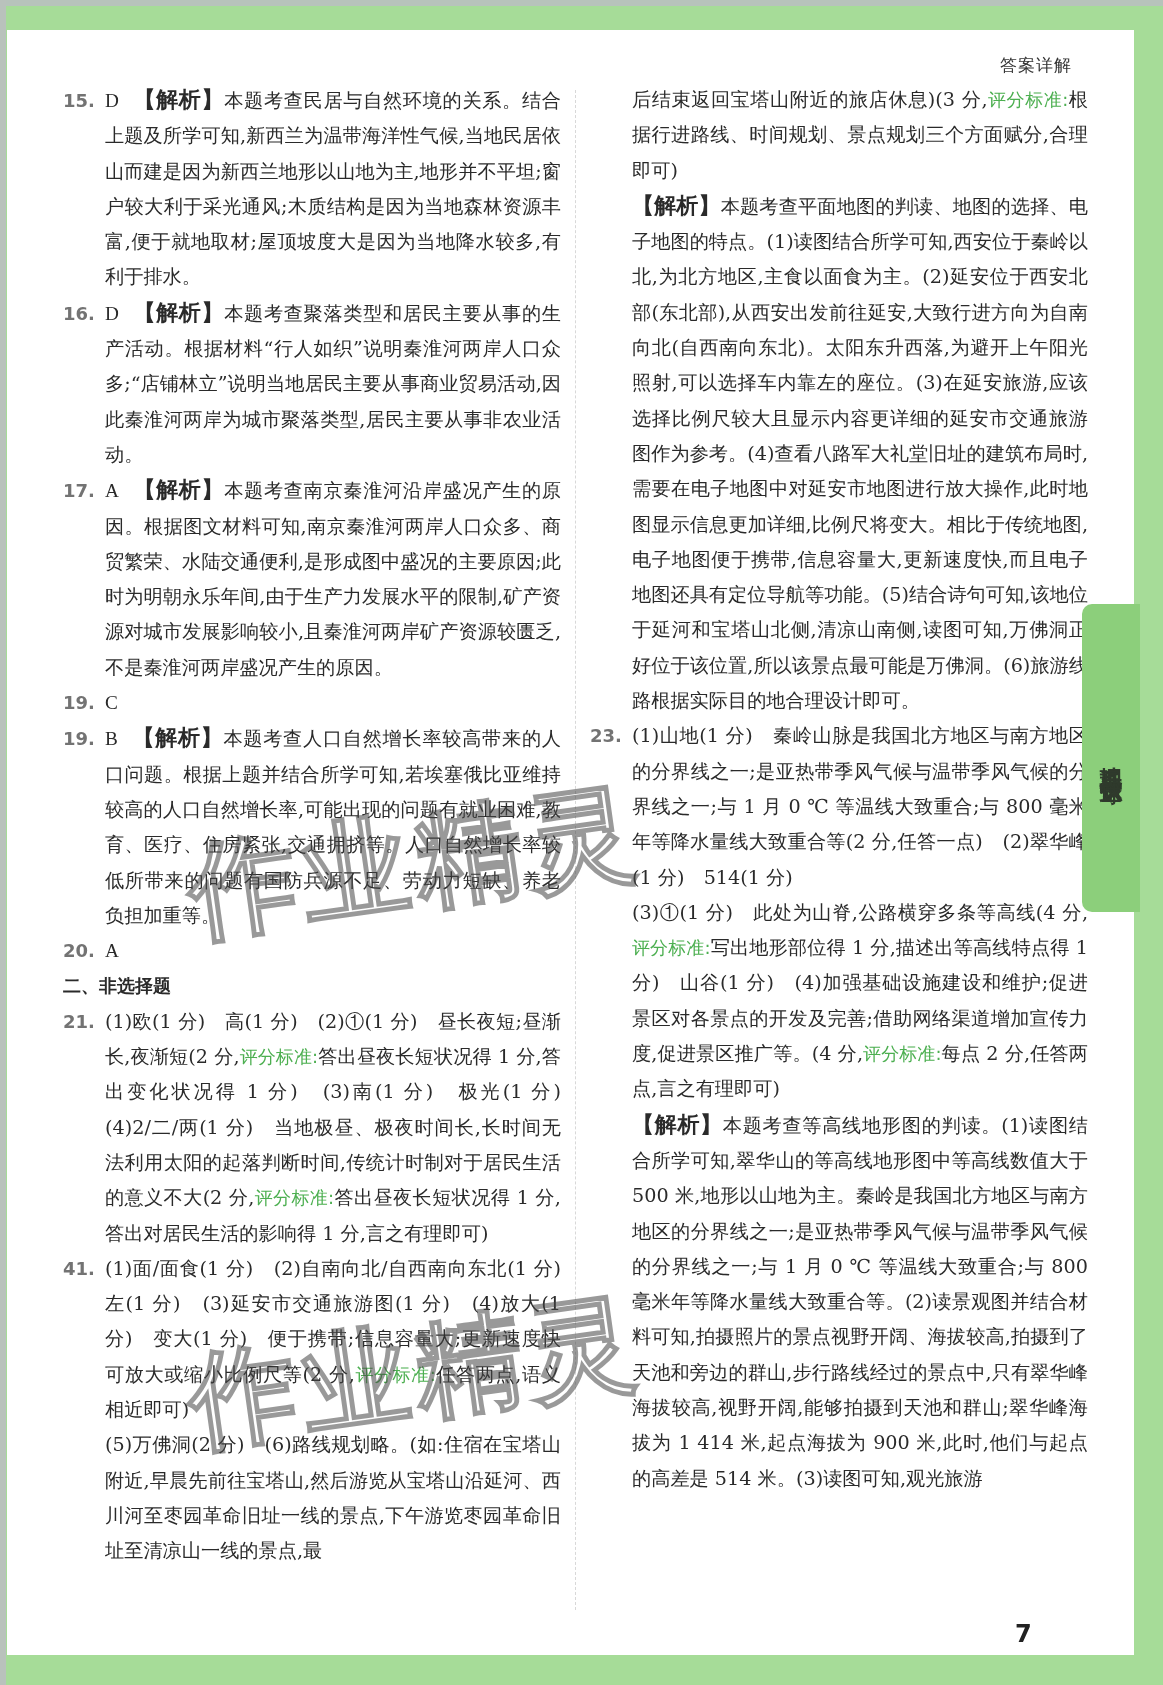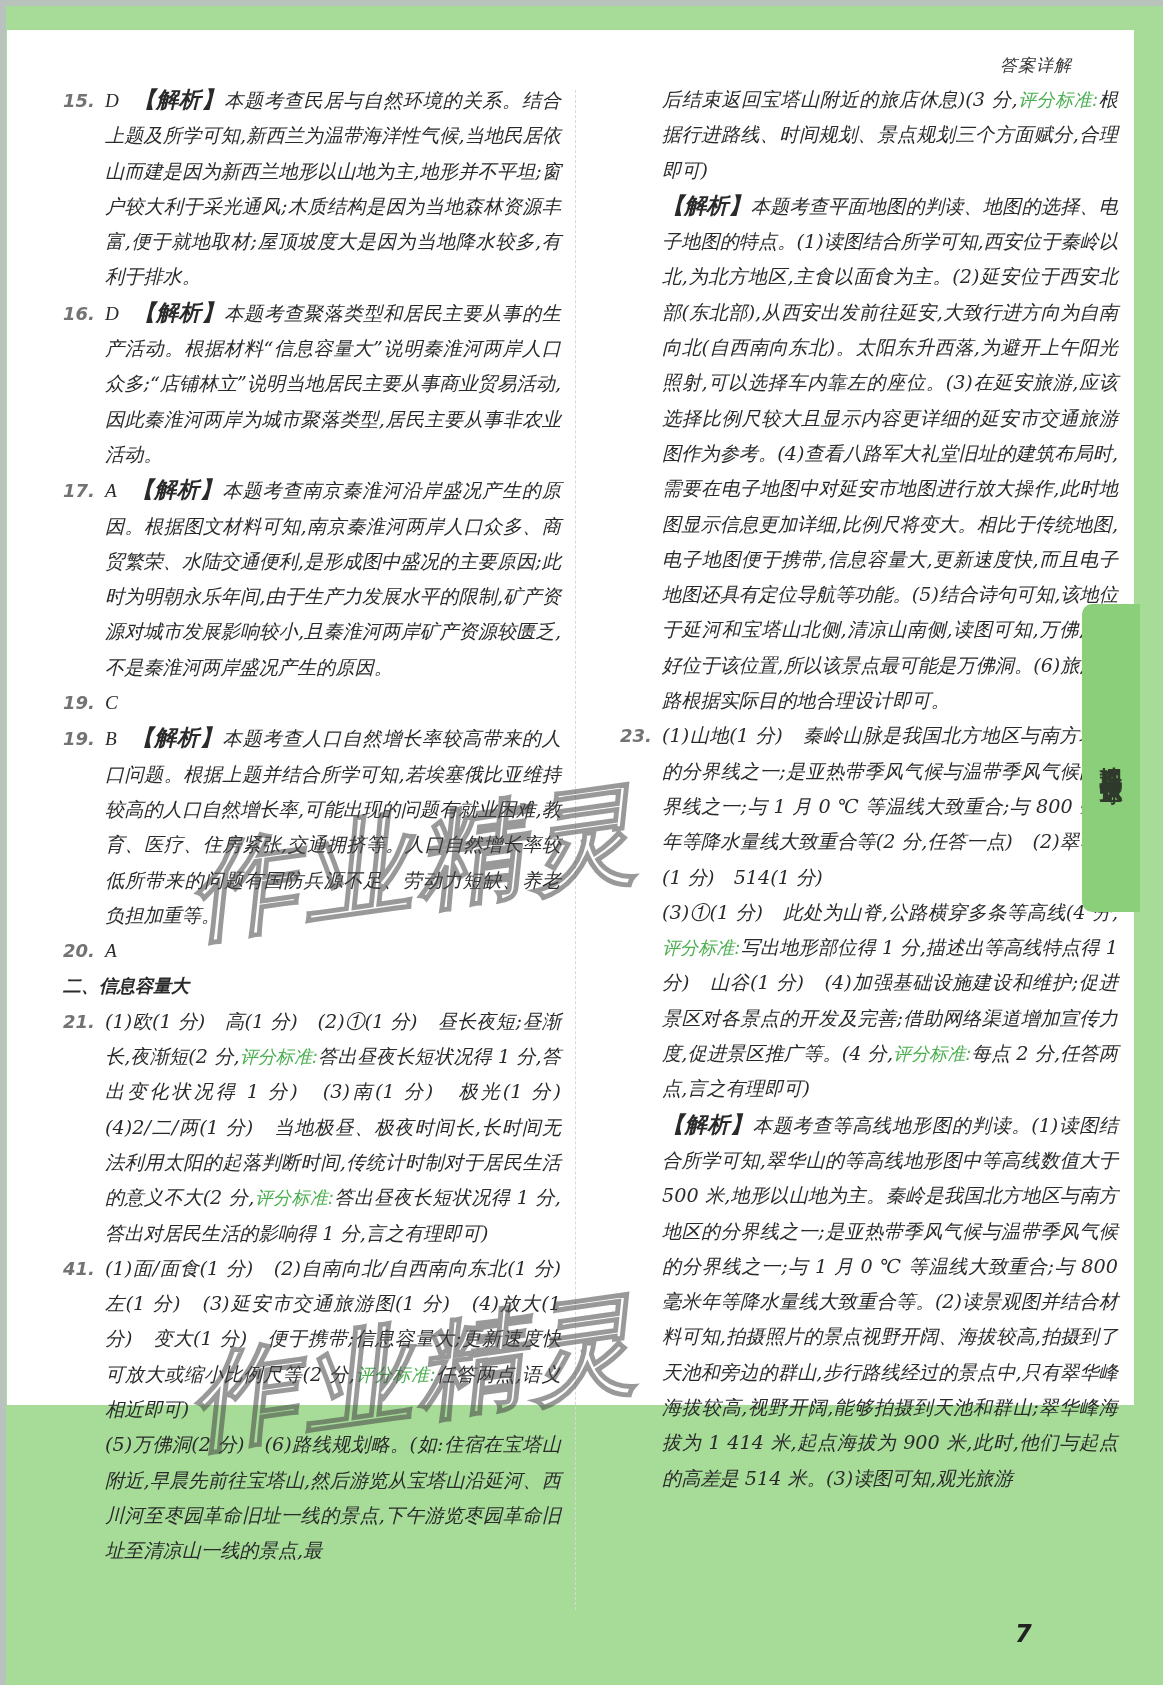--- a/index.html
+++ b/index.html
@@ -12,37 +12,36 @@
     .scan-edge {
       position: absolute; left: 0; top: 0; width: 1163px; height: 6px;
       background: #b7c3bb;
     }
     .scan-edge-left {
       position: absolute; left: 0; top: 0; width: 6px; height: 1685px;
       background: #b9c2bc;
     }
     .page {
       position: absolute; left: 7px; top: 30px;
-      width: 1127px; height: 1375px;
+      width: 1127px; height: 1625px;
       background: #ffffff;
-      font-style: italic;
     }
     .header-title {
       position: absolute; right: 62px; top: 24px;
       font-size: 17px; color: #333;
       font-family: "DejaVu Sans", "Liberation Sans", sans-serif;
       letter-spacing: 1px;
     }
     .col {
       position: absolute; top: 52px; width: 498px;
       font-size: 19.2px; line-height: 35.3px; color: #2a2a2a;
       text-align: justify;
     }
     .col-left { left: 56px; }
-    .col-right { left: 613px; }
+    .col-right { left: 583px; }
     .divider {
       position: absolute; left: 568px; top: 60px; width: 0; height: 1520px;
       border-left: 1px dashed #d8d8d8;
     }
     .q { display: block; padding-left: 42px; text-indent: -42px; margin-bottom: 0; }
     .qnum {
       display: inline-block; width: 42px; text-indent: 0;
       font-family: "DejaVu Sans", "Liberation Sans", sans-serif;
       font-weight: bold; font-size: 18px; color: #737373;
     }
@@ -87,35 +86,35 @@
 <div class="page">
   <div class="header-title">答案详解</div>
 
   <div class="divider"></div>
 
   <div class="col col-left">
     <div class="q">
       <span class="qnum">15.</span><span class="ans">D</span><span class="tag">【解析】</span><span>本题考查民居与自然环境的关系。结合上题及所学可知,新西兰为温带海洋性气候,当地民居依山而建是因为新西兰地形以山地为主,地形并不平坦;窗户较大利于采光通风;木质结构是因为当地森林资源丰富,便于就地取材;屋顶坡度大是因为当地降水较多,有利于排水。</span>
     </div>
     <div class="q">
-      <span class="qnum">16.</span><span class="ans">D</span><span class="tag">【解析】</span><span>本题考查聚落类型和居民主要从事的生产活动。根据材料“信息容量大”说明秦淮河两岸人口众多;“店铺林立”说明当地居民主要从事商业贸易活动,因此秦淮河两岸为城市聚落类型,居民主要从事非农业活动。</span>
+      <span class="qnum">16.</span><span class="ans">D</span><span class="tag">【解析】</span><span>本题考查聚落类型和居民主要从事的生产活动。根据材料“行人如织”说明秦淮河两岸人口众多;“店铺林立”说明当地居民主要从事商业贸易活动,因此秦淮河两岸为城市聚落类型,居民主要从事非农业活动。</span>
     </div>
     <div class="q">
       <span class="qnum">17.</span><span class="ans">A</span><span class="tag">【解析】</span><span>本题考查南京秦淮河沿岸盛况产生的原因。根据图文材料可知,南京秦淮河两岸人口众多、商贸繁荣、水陆交通便利,是形成图中盛况的主要原因;此时为明朝永乐年间,由于生产力发展水平的限制,矿产资源对城市发展影响较小,且秦淮河两岸矿产资源较匮乏,不是秦淮河两岸盛况产生的原因。</span>
     </div>
     <div class="q">
       <span class="qnum">19.</span><span class="ans">C</span>
     </div>
     <div class="q">
       <span class="qnum">19.</span><span class="ans">B</span><span class="tag">【解析】</span><span>本题考查人口自然增长率较高带来的人口问题。根据上题并结合所学可知,若埃塞俄比亚维持较高的人口自然增长率,可能出现的问题有就业困难,教育、医疗、住房紧张,交通拥挤等。人口自然增长率较低所带来的问题有国防兵源不足、劳动力短缺、养老负担加重等。</span>
     </div>
     <div class="q">
       <span class="qnum">20.</span><span class="ans">A</span>
     </div>
-    <div class="section-head">二、信息容量大</div>
+    <div class="section-head">二、非选择题</div>
     <div class="q">
       <span class="qnum">21.</span><span>(1)欧(1 分)　高(1 分)　(2)①(1 分)　昼长夜短;昼渐长,夜渐短(2 分,</span><span class="green">评分标准:</span><span>答出昼夜长短状况得 1 分,答出变化状况得 1 分)　(3)南(1 分)　极光(1 分)　(4)2/二/两(1 分)　当地极昼、极夜时间长,长时间无法利用太阳的起落判断时间,传统计时制对于居民生活的意义不大(2 分,</span><span class="green">评分标准:</span><span>答出昼夜长短状况得 1 分,答出对居民生活的影响得 1 分,言之有理即可)</span>
     </div>
     <div class="q">
       <span class="qnum">41.</span><span>(1)面/面食(1 分)　(2)自南向北/自西南向东北(1 分)　左(1 分)　(3)延安市交通旅游图(1 分)　(4)放大(1 分)　变大(1 分)　便于携带;信息容量大;更新速度快可放大或缩小比例尺等(2 分,</span><span class="green">评分标准:</span><span>任答两点,语义相近即可)</span>
     </div>
     <div class="para-indent">(5)万佛洞(2 分)　(6)路线规划略。(如:住宿在宝塔山附近,早晨先前往宝塔山,然后游览从宝塔山沿延河、西川河至枣园革命旧址一线的景点,下午游览枣园革命旧址至清凉山一线的景点,最</div>
   </div>
 
   <div class="col col-right">

